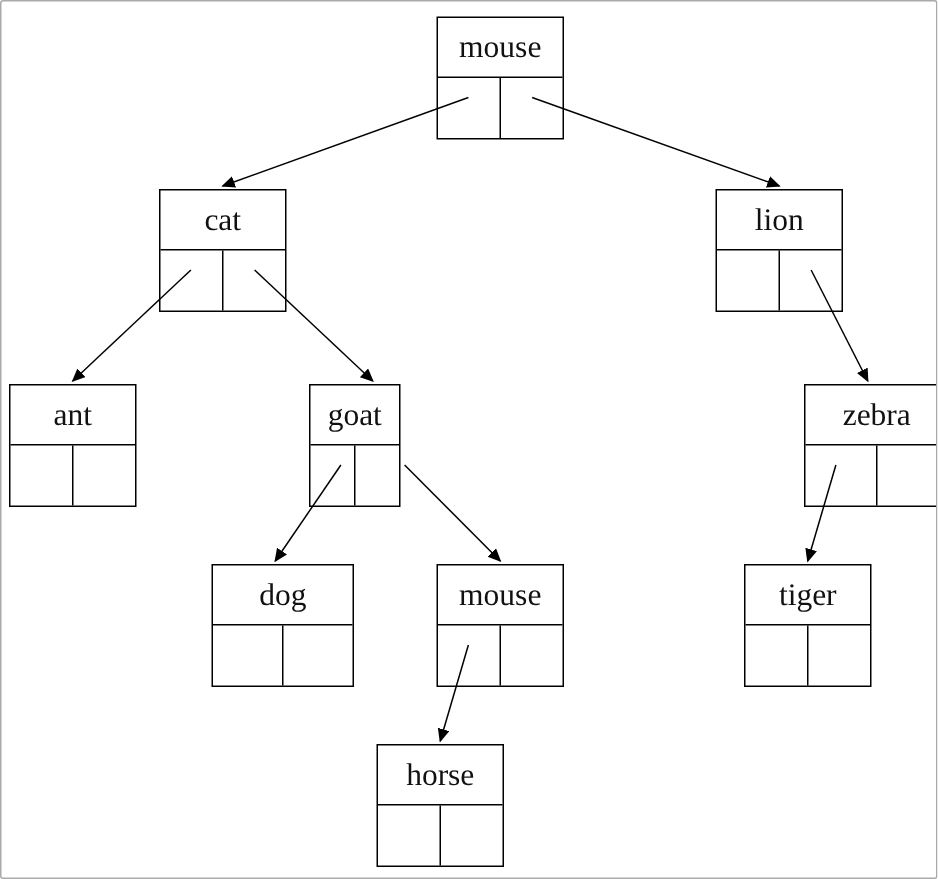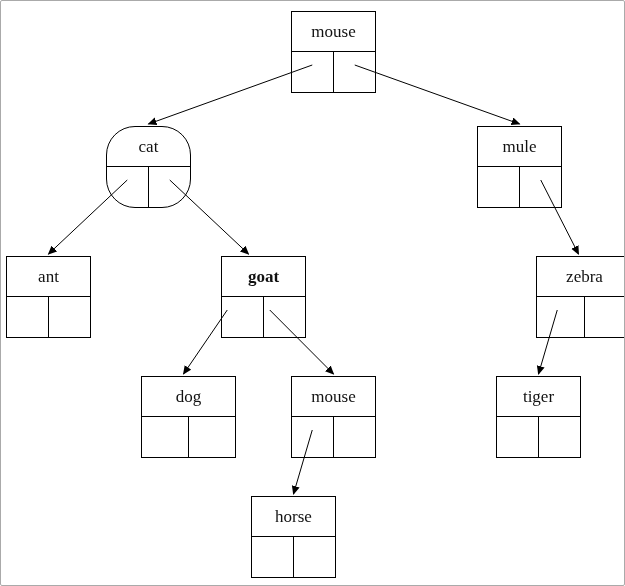--- a/index.html
+++ b/index.html
@@ -26,21 +26,21 @@
     border: 1px solid #000000;
     background: #ffffff;
     box-sizing: border-box;
   }
   .node-label {
     display: flex;
     align-items: center;
     justify-content: center;
     border-bottom: 1px solid #000000;
     box-sizing: border-box;
-    font-size: 17px;
+    font-size: 21px;
     color: #111111;
   }
   .node-cells {
     display: flex;
   }
   .node-cell {
     flex: 1;
     box-sizing: border-box;
   }
   .node-cell + .node-cell {
@@ -57,42 +57,42 @@
 
 <div class="frame">
   <div class="stage" id="stage">
       <div class="node" style="left: 290px; top: 10px; width: 85px;">
         <div class="node-label" style="height: 40px;">mouse</div>
         <div class="node-cells">
           <div class="node-cell" style="height: 40px;"></div>
           <div class="node-cell" style="height: 40px;"></div>
         </div>
       </div>
-      <div class="node" style="left: 105px; top: 125px; width: 85px; border-radius: 29px;">
+      <div class="node" style="left: 105px; top: 125px; width: 85px;">
         <div class="node-label" style="height: 40px;">cat</div>
         <div class="node-cells">
           <div class="node-cell" style="height: 40px;"></div>
           <div class="node-cell" style="height: 40px;"></div>
         </div>
       </div>
       <div class="node" style="left: 476px; top: 125px; width: 85px;">
-        <div class="node-label" style="height: 40px;">mule</div>
+        <div class="node-label" style="height: 40px;">lion</div>
         <div class="node-cells">
           <div class="node-cell" style="height: 40px;"></div>
           <div class="node-cell" style="height: 40px;"></div>
         </div>
       </div>
       <div class="node" style="left: 5px; top: 255px; width: 85px;">
         <div class="node-label" style="height: 40px;">ant</div>
         <div class="node-cells">
           <div class="node-cell" style="height: 40px;"></div>
           <div class="node-cell" style="height: 40px;"></div>
         </div>
       </div>
-      <div class="node" style="left: 220px; top: 255px; width: 85px; font-weight: bold;">
+      <div class="node" style="left: 205px; top: 255px; width: 61px;">
         <div class="node-label" style="height: 40px;">goat</div>
         <div class="node-cells">
           <div class="node-cell" style="height: 40px;"></div>
           <div class="node-cell" style="height: 40px;"></div>
         </div>
       </div>
       <div class="node" style="left: 535px; top: 255px; width: 97px;">
         <div class="node-label" style="height: 40px;">zebra</div>
         <div class="node-cells">
           <div class="node-cell" style="height: 40px;"></div>

